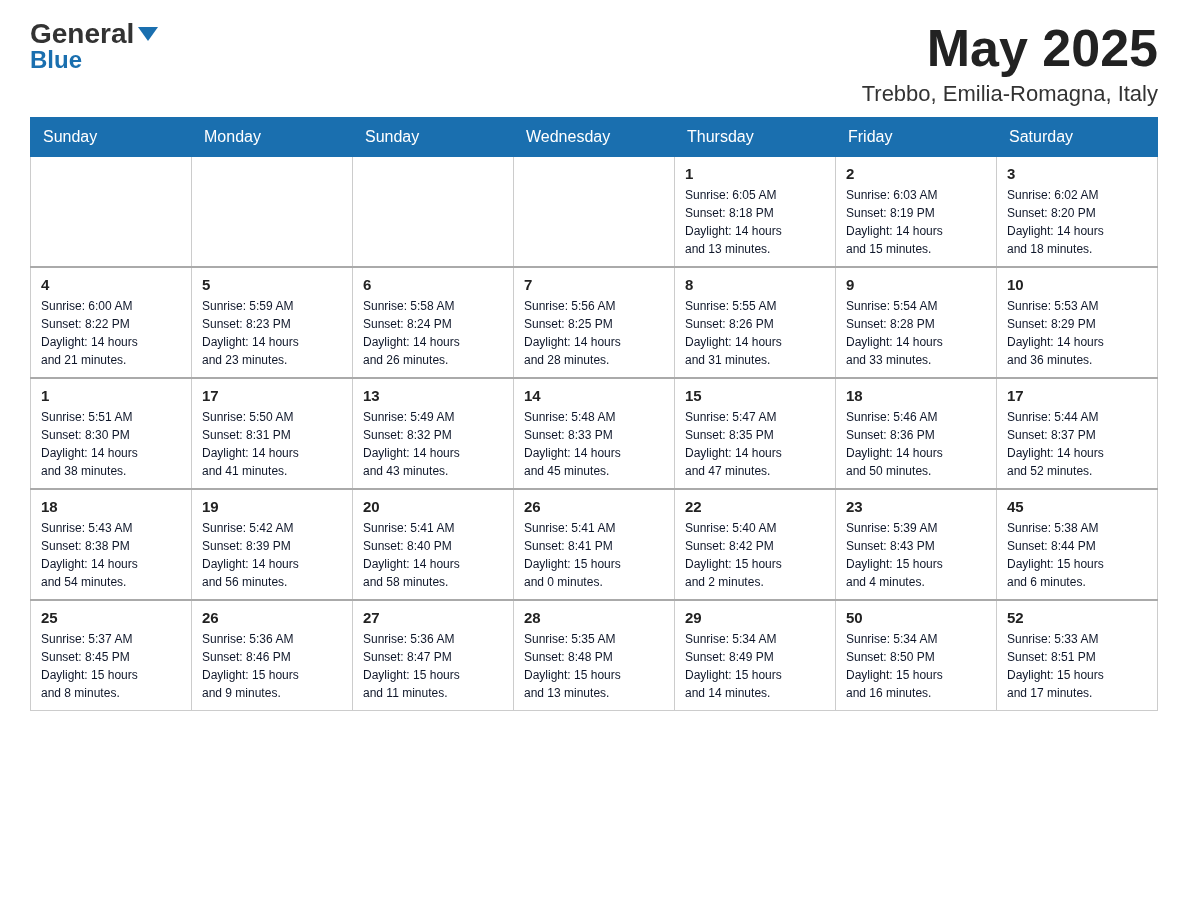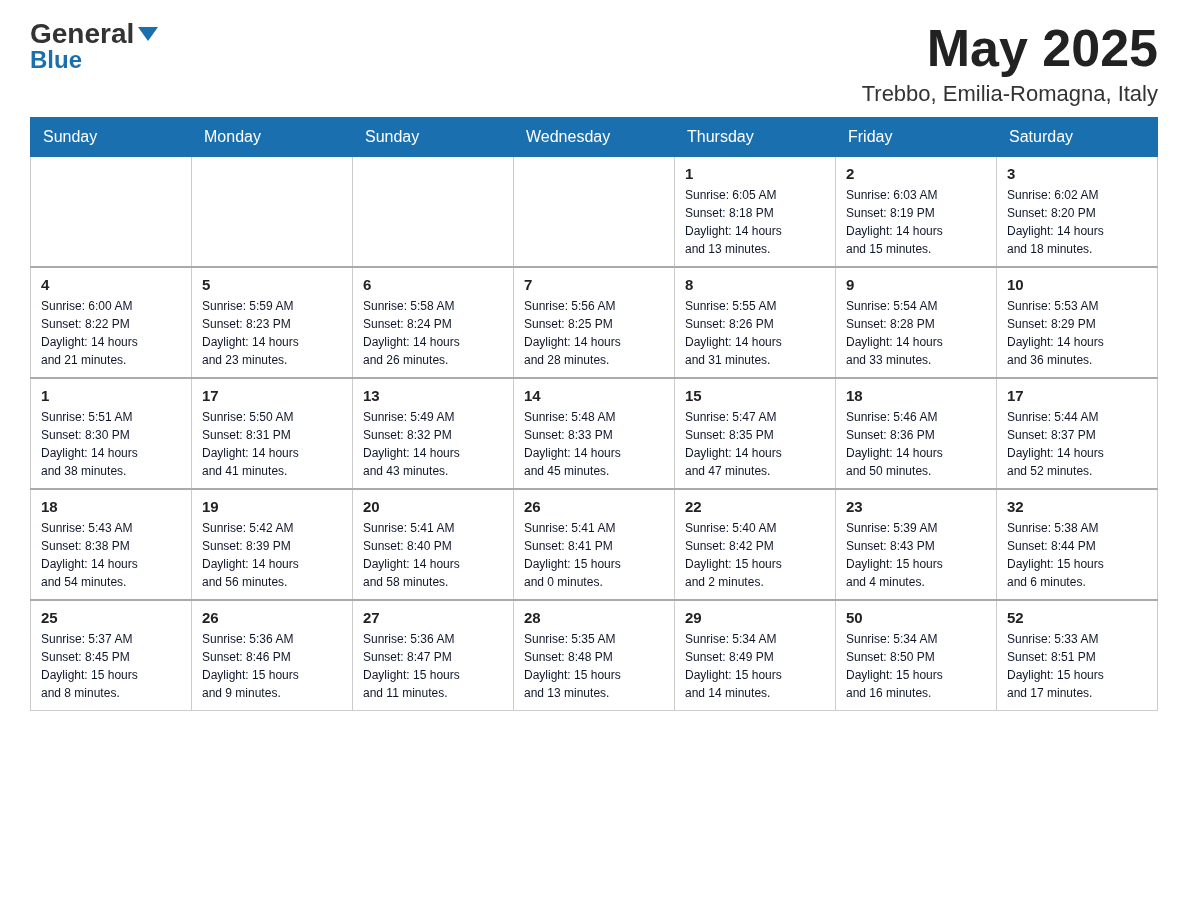--- a/index.html
+++ b/index.html
@@ -225,21 +225,21 @@
         </td>
         <td>
           <div class="day-number">22</div>
           <div class="day-info">Sunrise: 5:40 AM<br>Sunset: 8:42 PM<br>Daylight: 15 hours<br>and 2 minutes.</div>
         </td>
         <td>
           <div class="day-number">23</div>
           <div class="day-info">Sunrise: 5:39 AM<br>Sunset: 8:43 PM<br>Daylight: 15 hours<br>and 4 minutes.</div>
         </td>
         <td>
-          <div class="day-number">32</div>
+          <div class="day-number">45</div>
           <div class="day-info">Sunrise: 5:38 AM<br>Sunset: 8:44 PM<br>Daylight: 15 hours<br>and 6 minutes.</div>
         </td>
       </tr>
       <tr>
         <td>
           <div class="day-number">25</div>
           <div class="day-info">Sunrise: 5:37 AM<br>Sunset: 8:45 PM<br>Daylight: 15 hours<br>and 8 minutes.</div>
         </td>
         <td>
           <div class="day-number">26</div>

